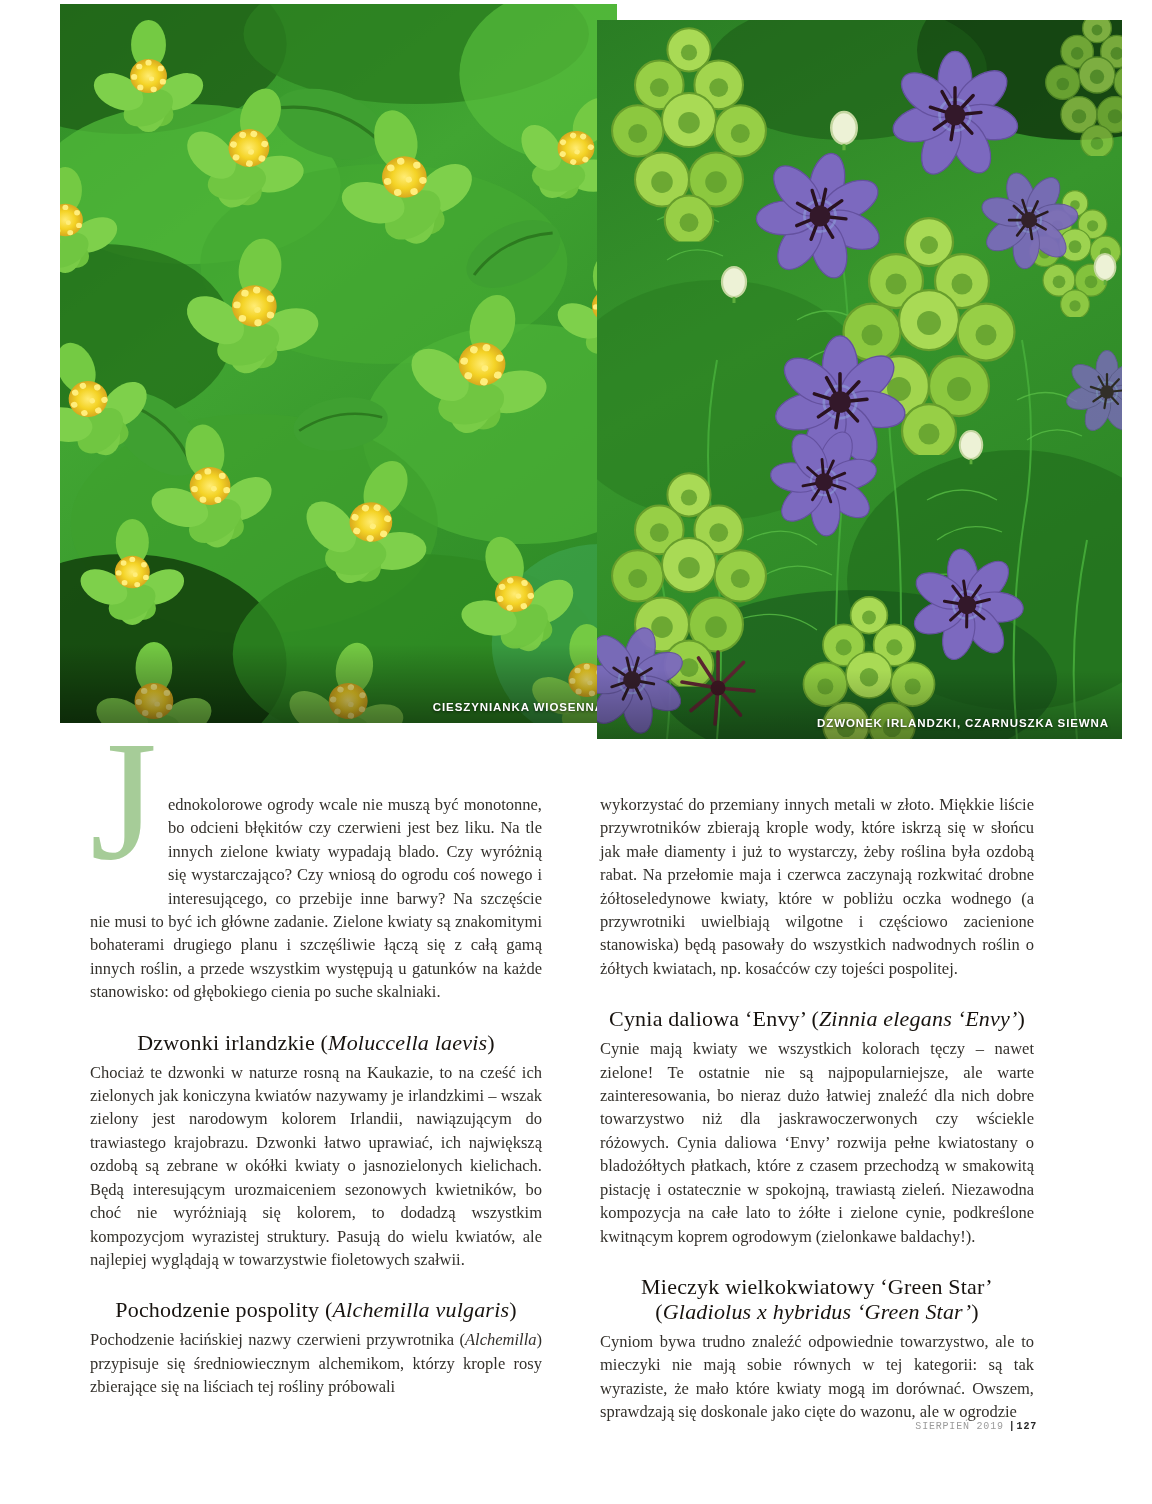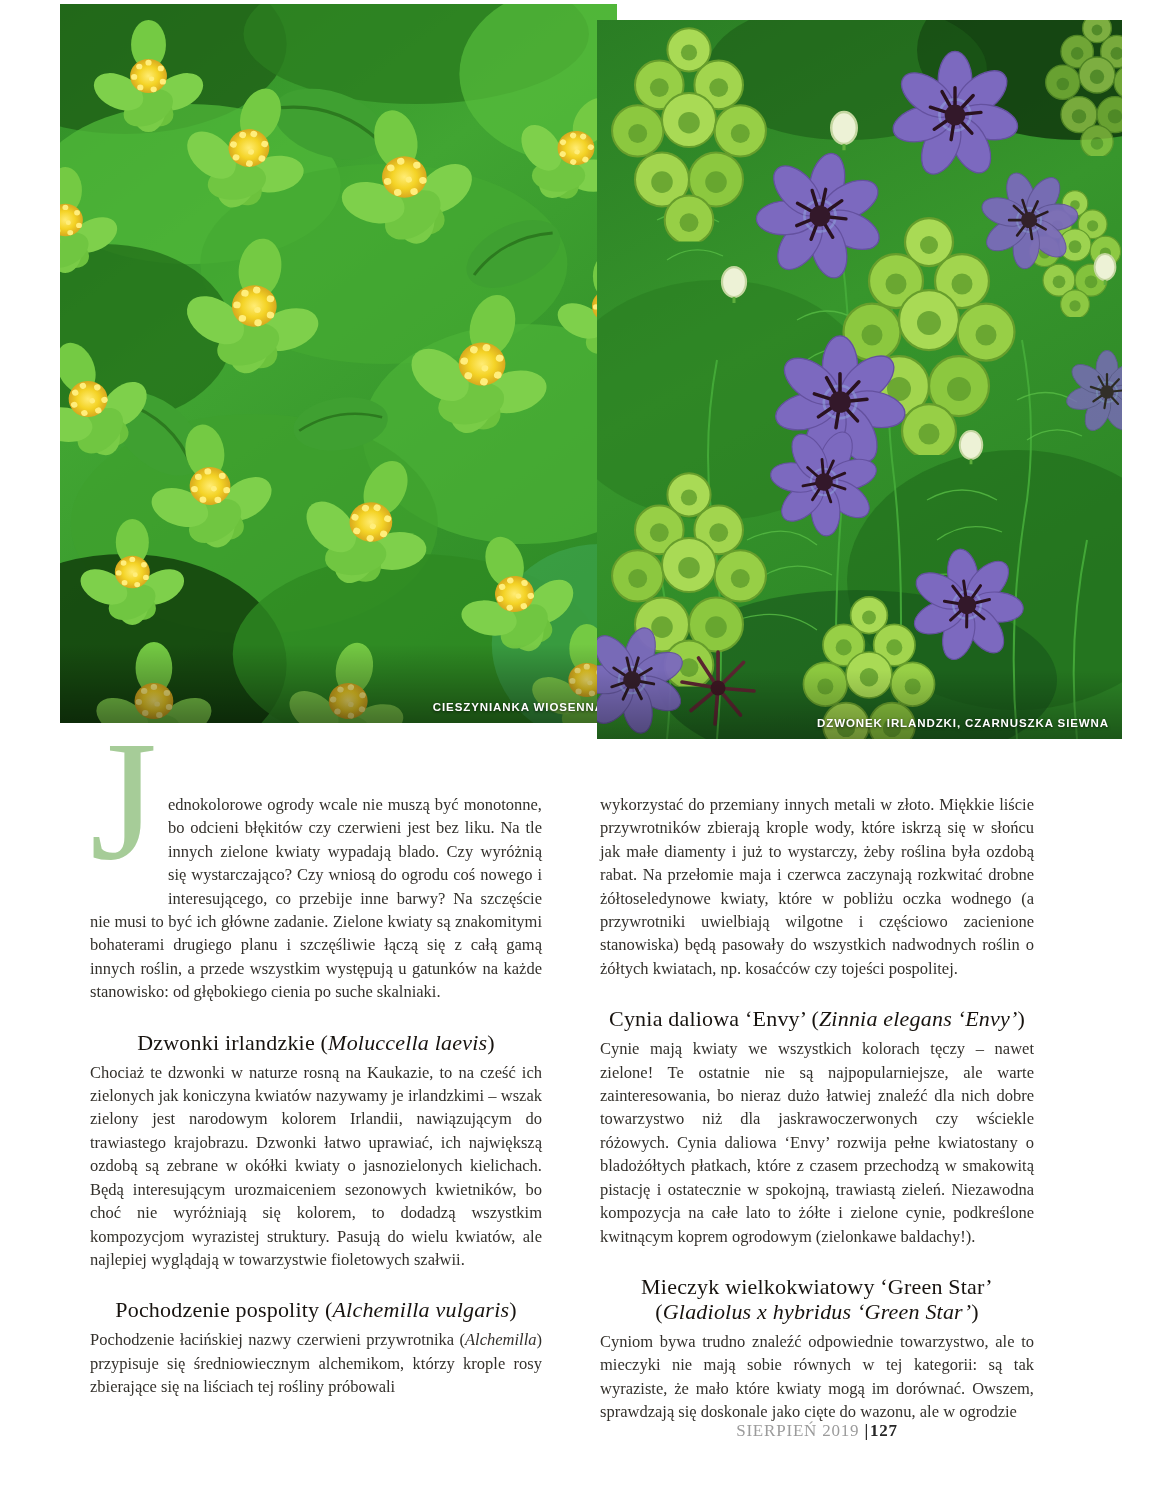--- a/index.html
+++ b/index.html
@@ -38,22 +38,22 @@
   
   .dropcap {
     position:absolute; left:90px; top:714px;
     font-size:172px; line-height:172px; color:#a6cc98;
     font-family:"Liberation Serif", serif; z-index:2;
   }
   .dropcap-spacer { float:left; width:78px; height:94px; }
 
   
   .page-footer {
-    position:absolute; left:597px; top:1421px; width:440px; text-align:center;
-    font-family:Liberation Serif, serif; font-size:17px;
+    position:absolute; left:597px; top:1421px; width:440px; text-align:right;
+    font-family:Liberation Mono, monospace; font-size:10px;
     color:#9b9b9b; letter-spacing:0.8px;
   }
   .page-footer .bar { color:#262626; font-weight:700; padding:0 1px 0 5px; }
   .page-footer .num { color:#262626; font-weight:700; }
 </style>
 </head>
 <body>
 
 <div class="page">
 

